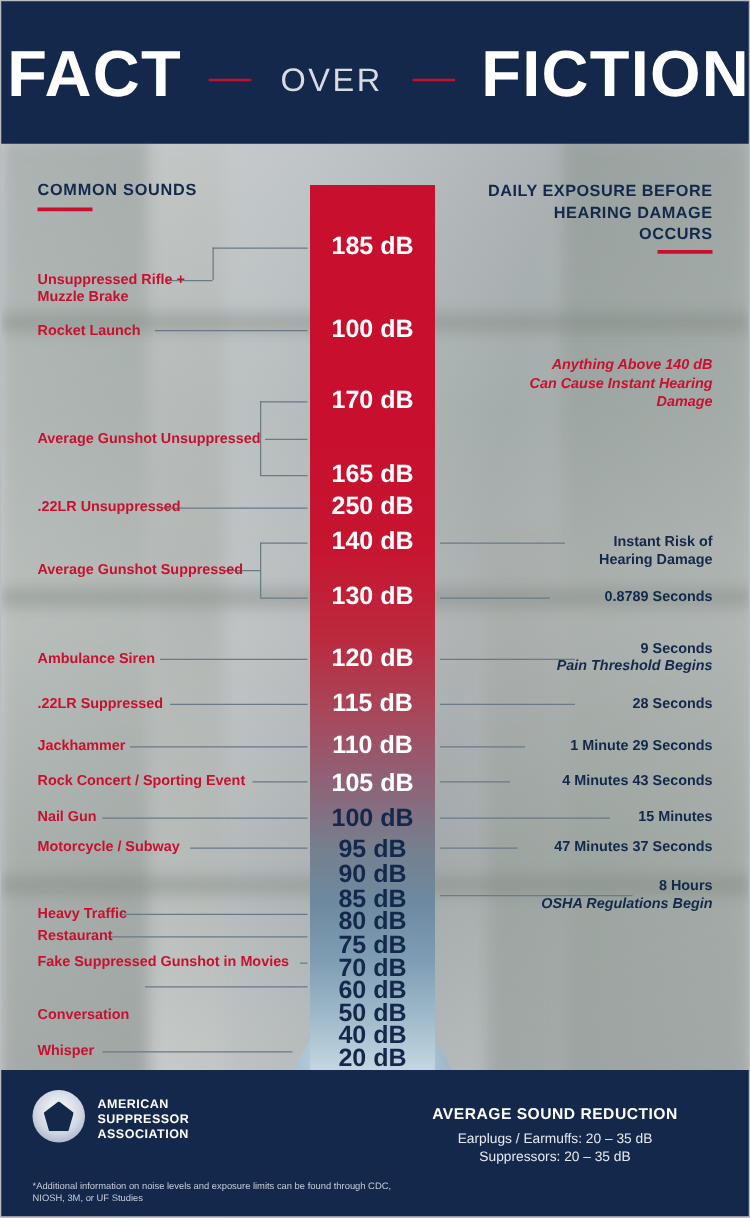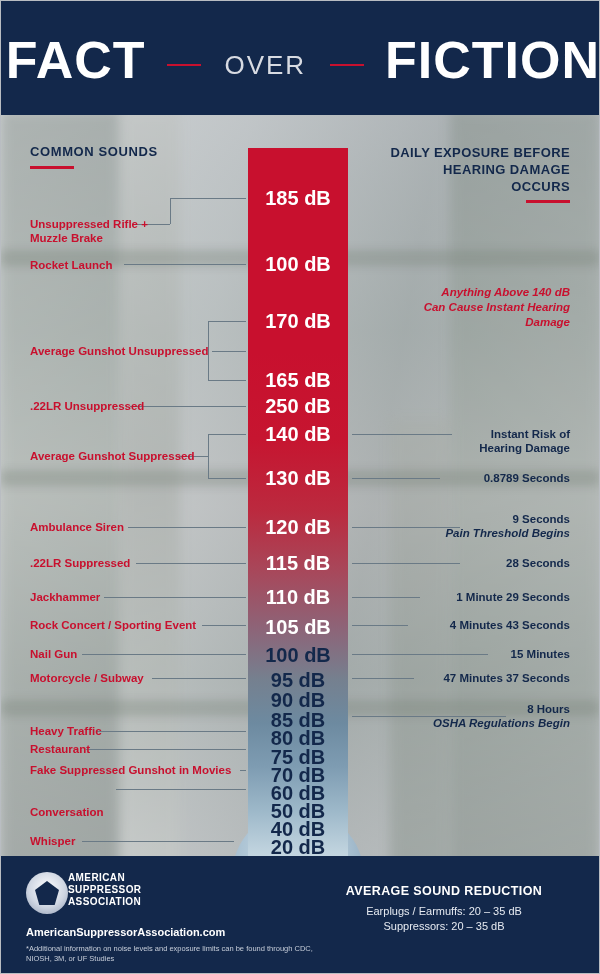--- a/index.html
+++ b/index.html
@@ -120,21 +120,21 @@
     transform:translateY(-50%);
     white-space:pre-line;
   }
   .lbl-right .ital { display:block; font-style:italic; color:#13284b; }
 
   
   .footer {
     position:absolute; left:0; bottom:0; width:600px; height:118px;
     background:#13284b; color:#fff;
   }
-  .logo-wrap { position:absolute; left:26px; top:16px; display:flex; align-items:flex-start; }
+  .logo-wrap { position:absolute; left:26px; top:16px; display:flex; align-items:flex-end; gap:10px; }
   .eagle {
     width:42px; height:42px; border-radius:50%;
     background:radial-gradient(circle at 50% 40%, #ffffff 0%, #cfd6e2 55%, #8f9cb3 100%);
     position:relative; flex:none;
   }
   .eagle:before {
     content:""; position:absolute; left:9px; top:9px; width:24px; height:24px;
     background:#13284b; clip-path:polygon(50% 0%,100% 38%,82% 100%,18% 100%,0% 38%);
   }
   .logo-text { font-size:10px; font-weight:bold; line-height:12px; letter-spacing:.4px; }
@@ -297,21 +297,20 @@
 
   <div class="footer">
     <div class="logo-wrap">
       <div class="eagle"></div>
       <div class="logo-text">
         <div>AMERICAN</div>
         <div>SUPPRESSOR</div>
         <div>ASSOCIATION</div>
       </div>
     </div>
-    <div class="site">AmericanSuppressorAssociation.com</div>
     <div class="disclaimer">*Additional information on noise levels and exposure limits can be found through CDC, NIOSH, 3M, or UF Studies</div>
     <div class="reduction">
       <div class="rtitle">AVERAGE SOUND REDUCTION</div>
       <div class="rline">Earplugs / Earmuffs: 20 – 35 dB</div>
       <div class="rline" style="margin-top:0">Suppressors: 20 – 35 dB</div>
     </div>
   </div>
 
   <div class="border-frame"></div>
 </div>

